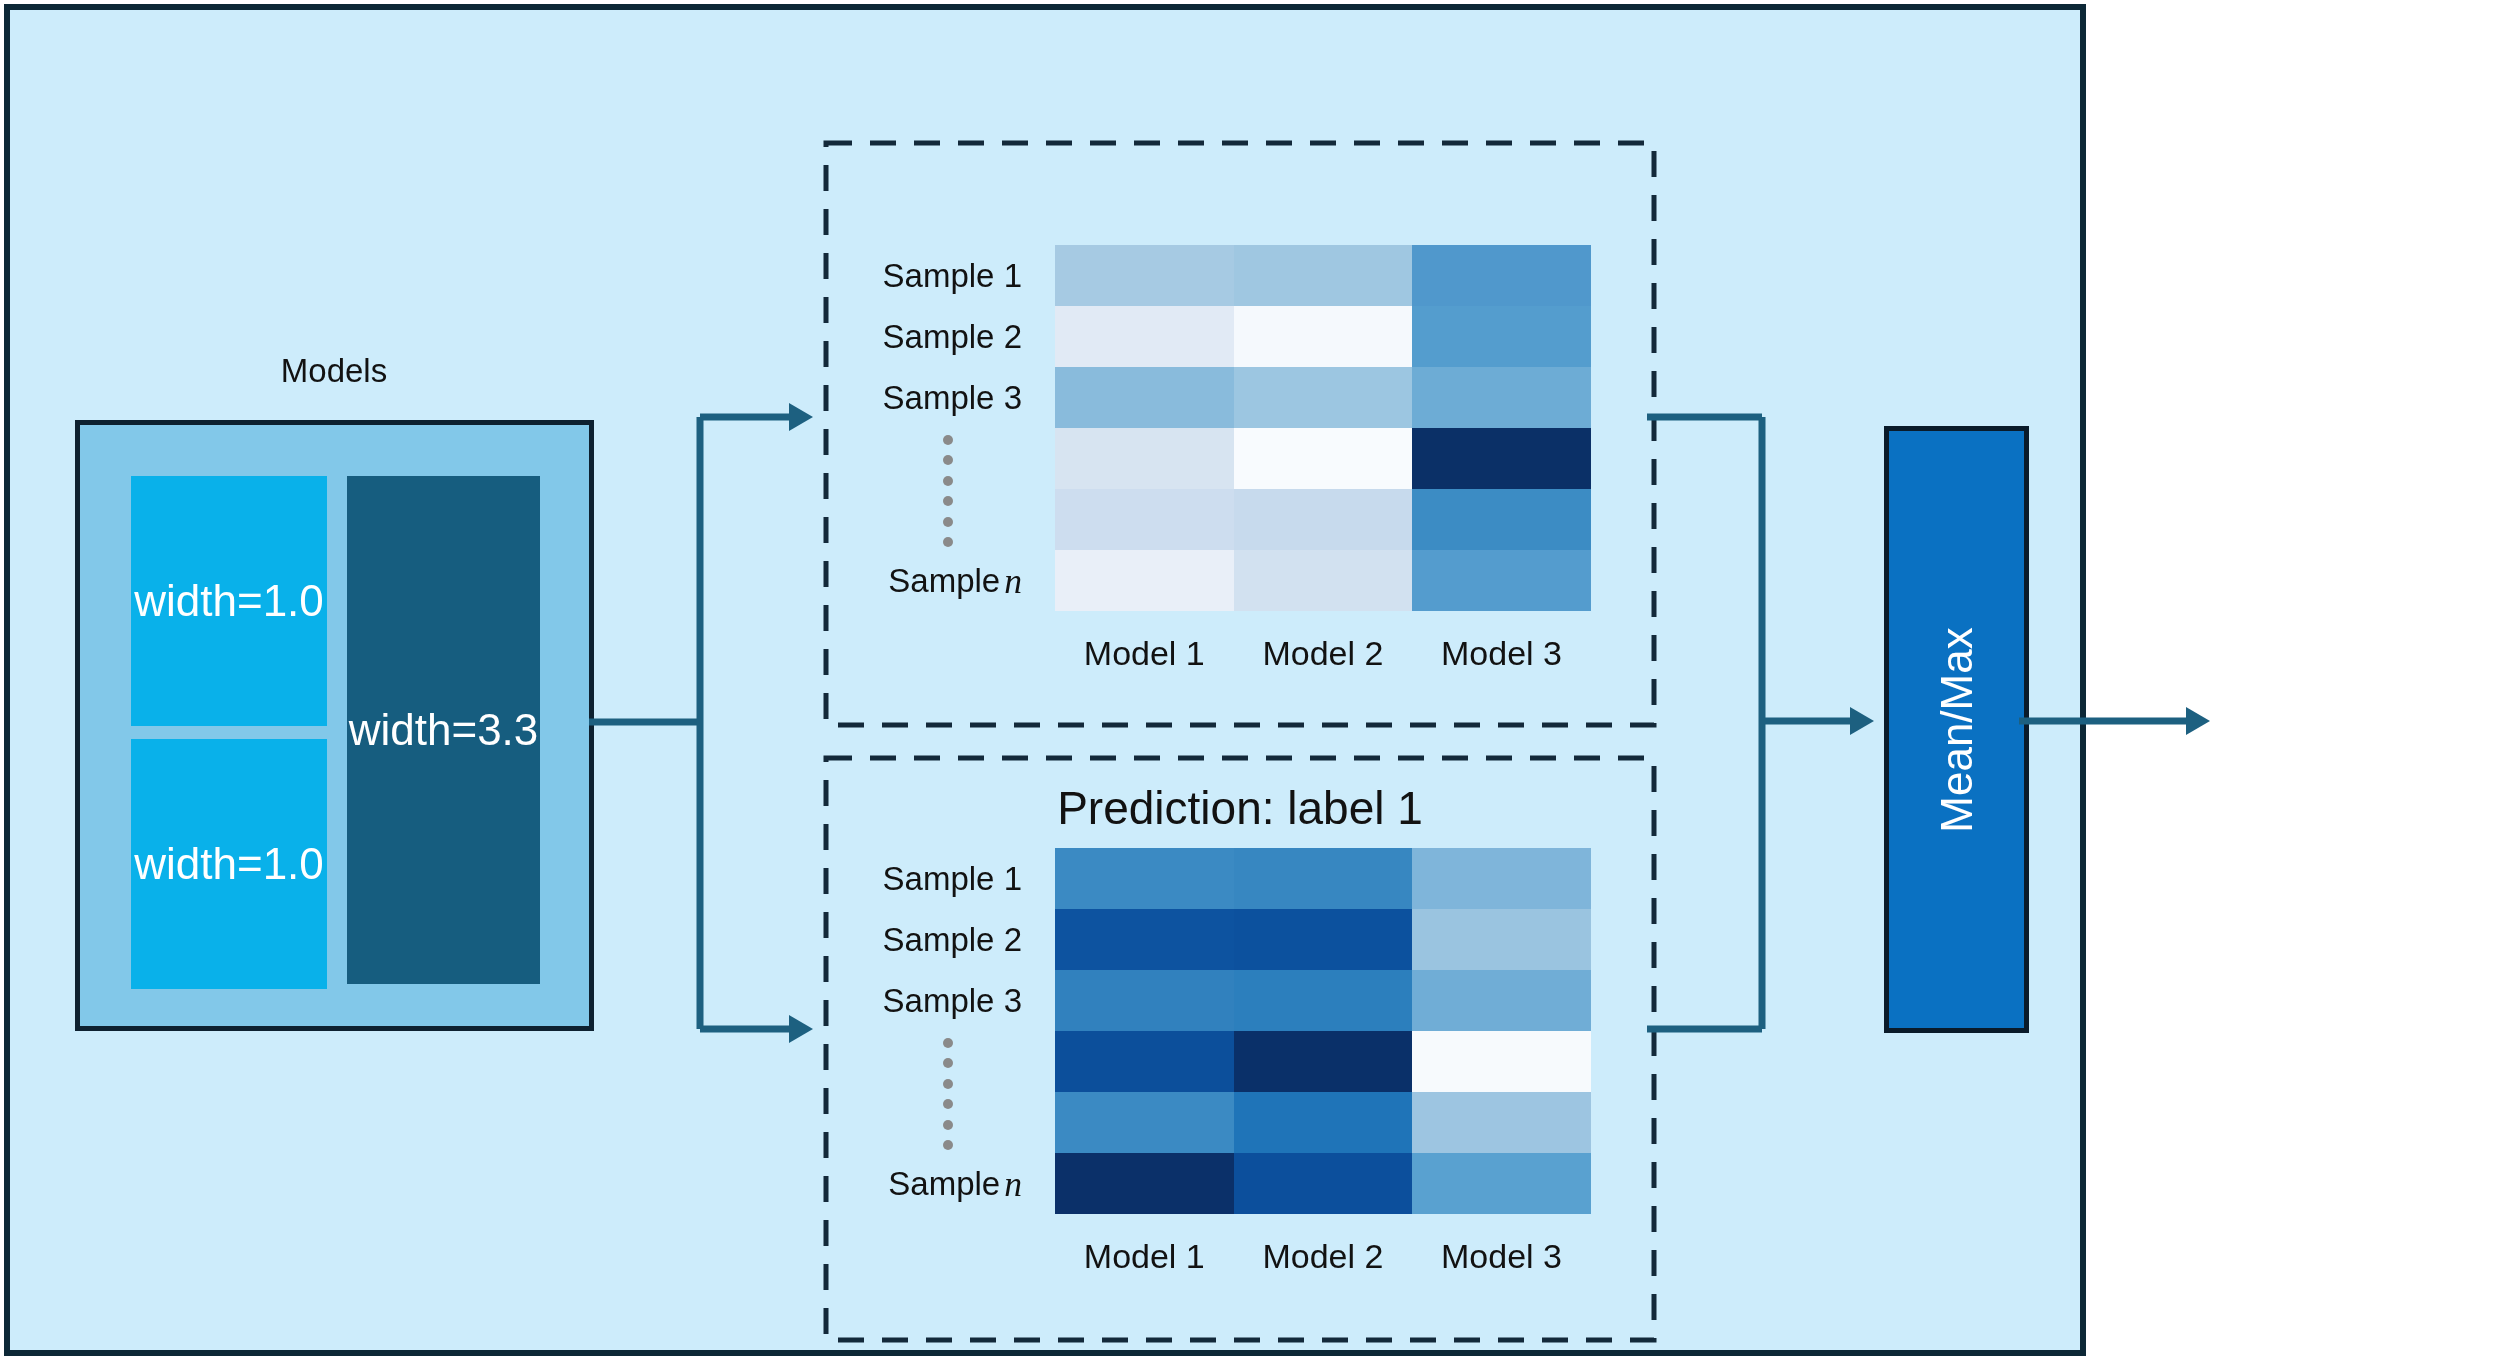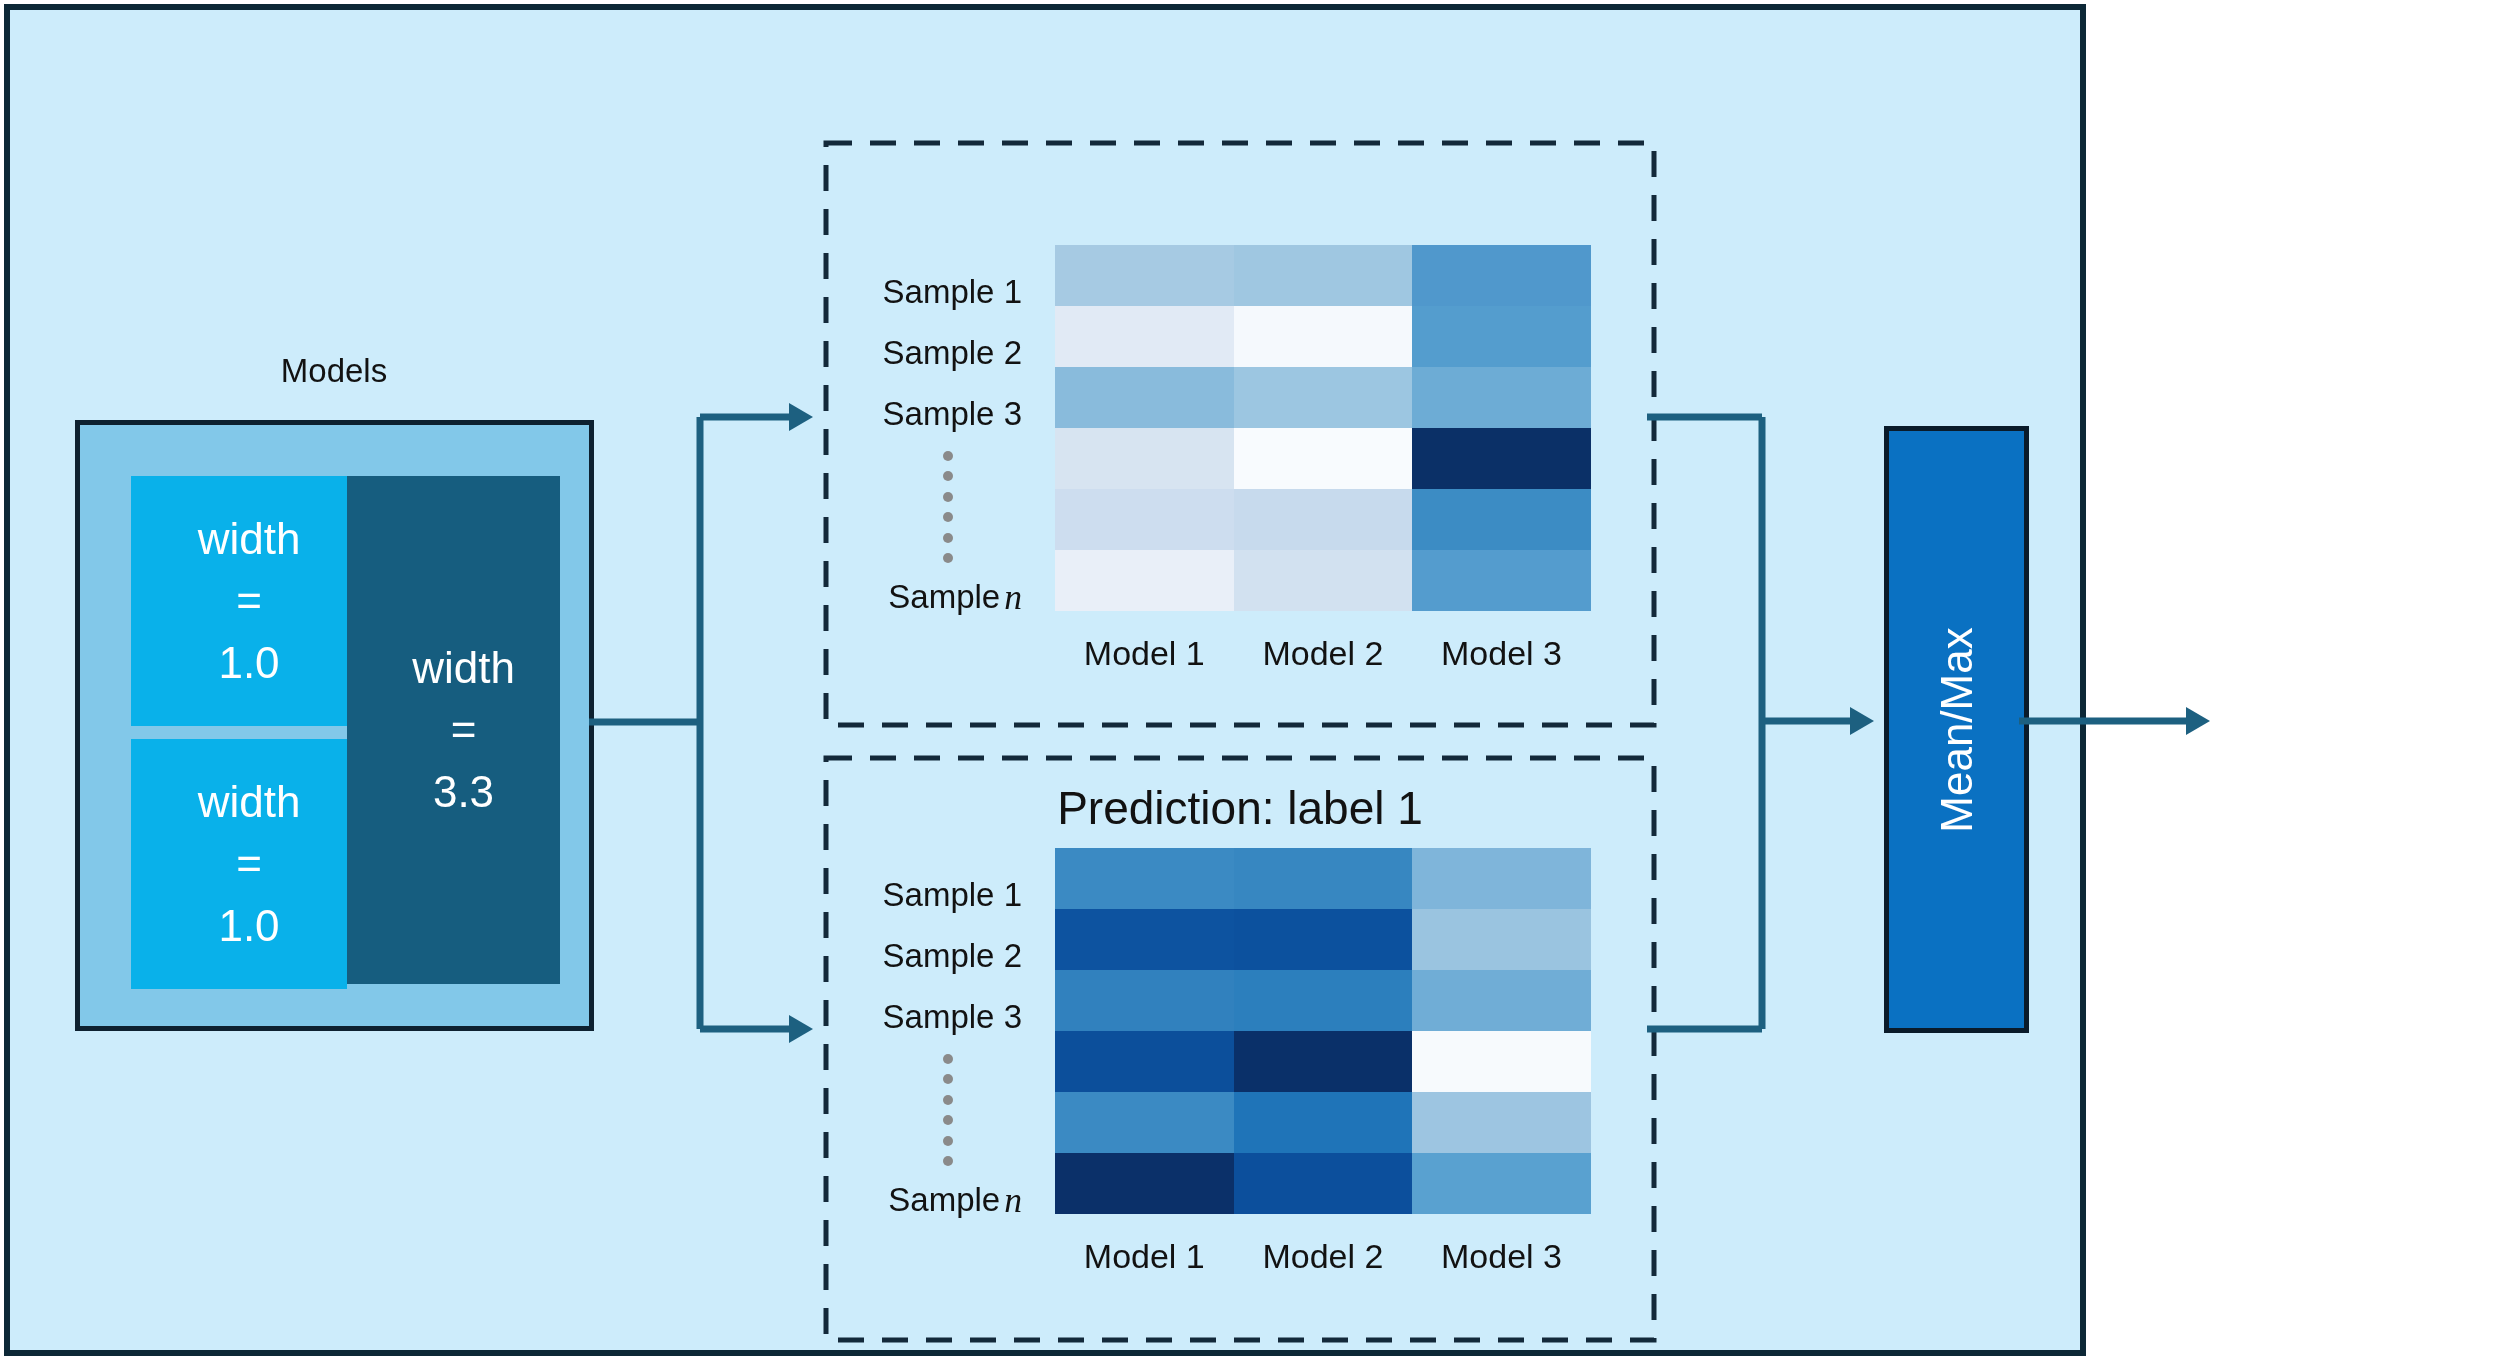--- a/index.html
+++ b/index.html
@@ -18,35 +18,35 @@
   .abs{position:absolute;}
 
   .cluster{left:4px;top:4px;width:2082px;height:1352px;box-sizing:border-box;
            border:6px solid var(--cluster-border,#0d2836);border-color:var(--cluster_border);
            background:var(--cluster_bg);}
   .cluster-title{left:24px;top:14px;font-size:40px;font-weight:bold;letter-spacing:0px;}
 
   .models-label{left:124px;top:342px;width:400px;text-align:center;font-size:33px;}
   .models-box{left:65px;top:410px;width:519px;height:611px;box-sizing:border-box;
               background:var(--models_box_bg);border:5px solid var(--models_box_border);}
-  .wbox{position:absolute;display:flex;flex-direction:column;justify-content:center;
-        align-items:center;color:var(--box_text);font-size:44px;line-height:62px;text-align:center;padding-left:20px;}
+  .wbox{position:absolute;display:flex;flex-direction:row;justify-content:center;
+        align-items:center;color:var(--box_text);font-size:44px;line-height:62px;text-align:center;}
   .wbox1{left:51px;top:51px;width:196px;height:250px;background:var(--width_small_bg);}
   .wbox2{left:51px;top:314px;width:196px;height:250px;background:var(--width_small_bg);}
   .wbox3{left:267px;top:51px;width:193px;height:508px;background:var(--width_large_bg);}
 
   .pgroup{position:absolute;width:834px;height:588px;}
   .pgroup0{left:813px;top:130px;}
   .pgroup1{left:813px;top:745px;}
   .dashed{position:absolute;left:0;top:0;width:100%;height:100%;}
   .pg-title{position:absolute;left:0;right:0;top:26px;text-align:center;font-size:46px;}
   .hm-wrap{position:absolute;left:0;width:100%;height:366px;}
   .pgroup0 .hm-wrap{top:105px;}
   .pgroup1 .hm-wrap{top:93px;}
-  .rowlabels{position:absolute;left:0;top:16px;width:199px;height:366px;}
+  .rowlabels{position:absolute;left:0;top:0;width:199px;height:366px;}
   .rowlabel{position:absolute;right:0;width:100%;height:61px;display:flex;
             align-items:center;justify-content:flex-end;font-size:33px;}
   .mitalic{font-family:"Liberation Serif",serif;font-style:italic;font-size:1.08em;padding-left:4px;}
   .dots{position:absolute;left:119px;top:190px;width:12px;height:112px;display:flex;
         flex-direction:column;justify-content:space-between;align-items:center;}
   .dot{width:10px;height:10px;border-radius:50%;background:var(--dots_color);}
   .heatmap{position:absolute;left:232px;top:0;width:536px;height:366px;display:grid;
            grid-template-columns:repeat(3,178.6px);grid-template-rows:repeat(6,61px);}
   .cell{width:100%;height:100%;}
   .collabels{position:absolute;left:232px;top:380px;width:536px;display:grid;

